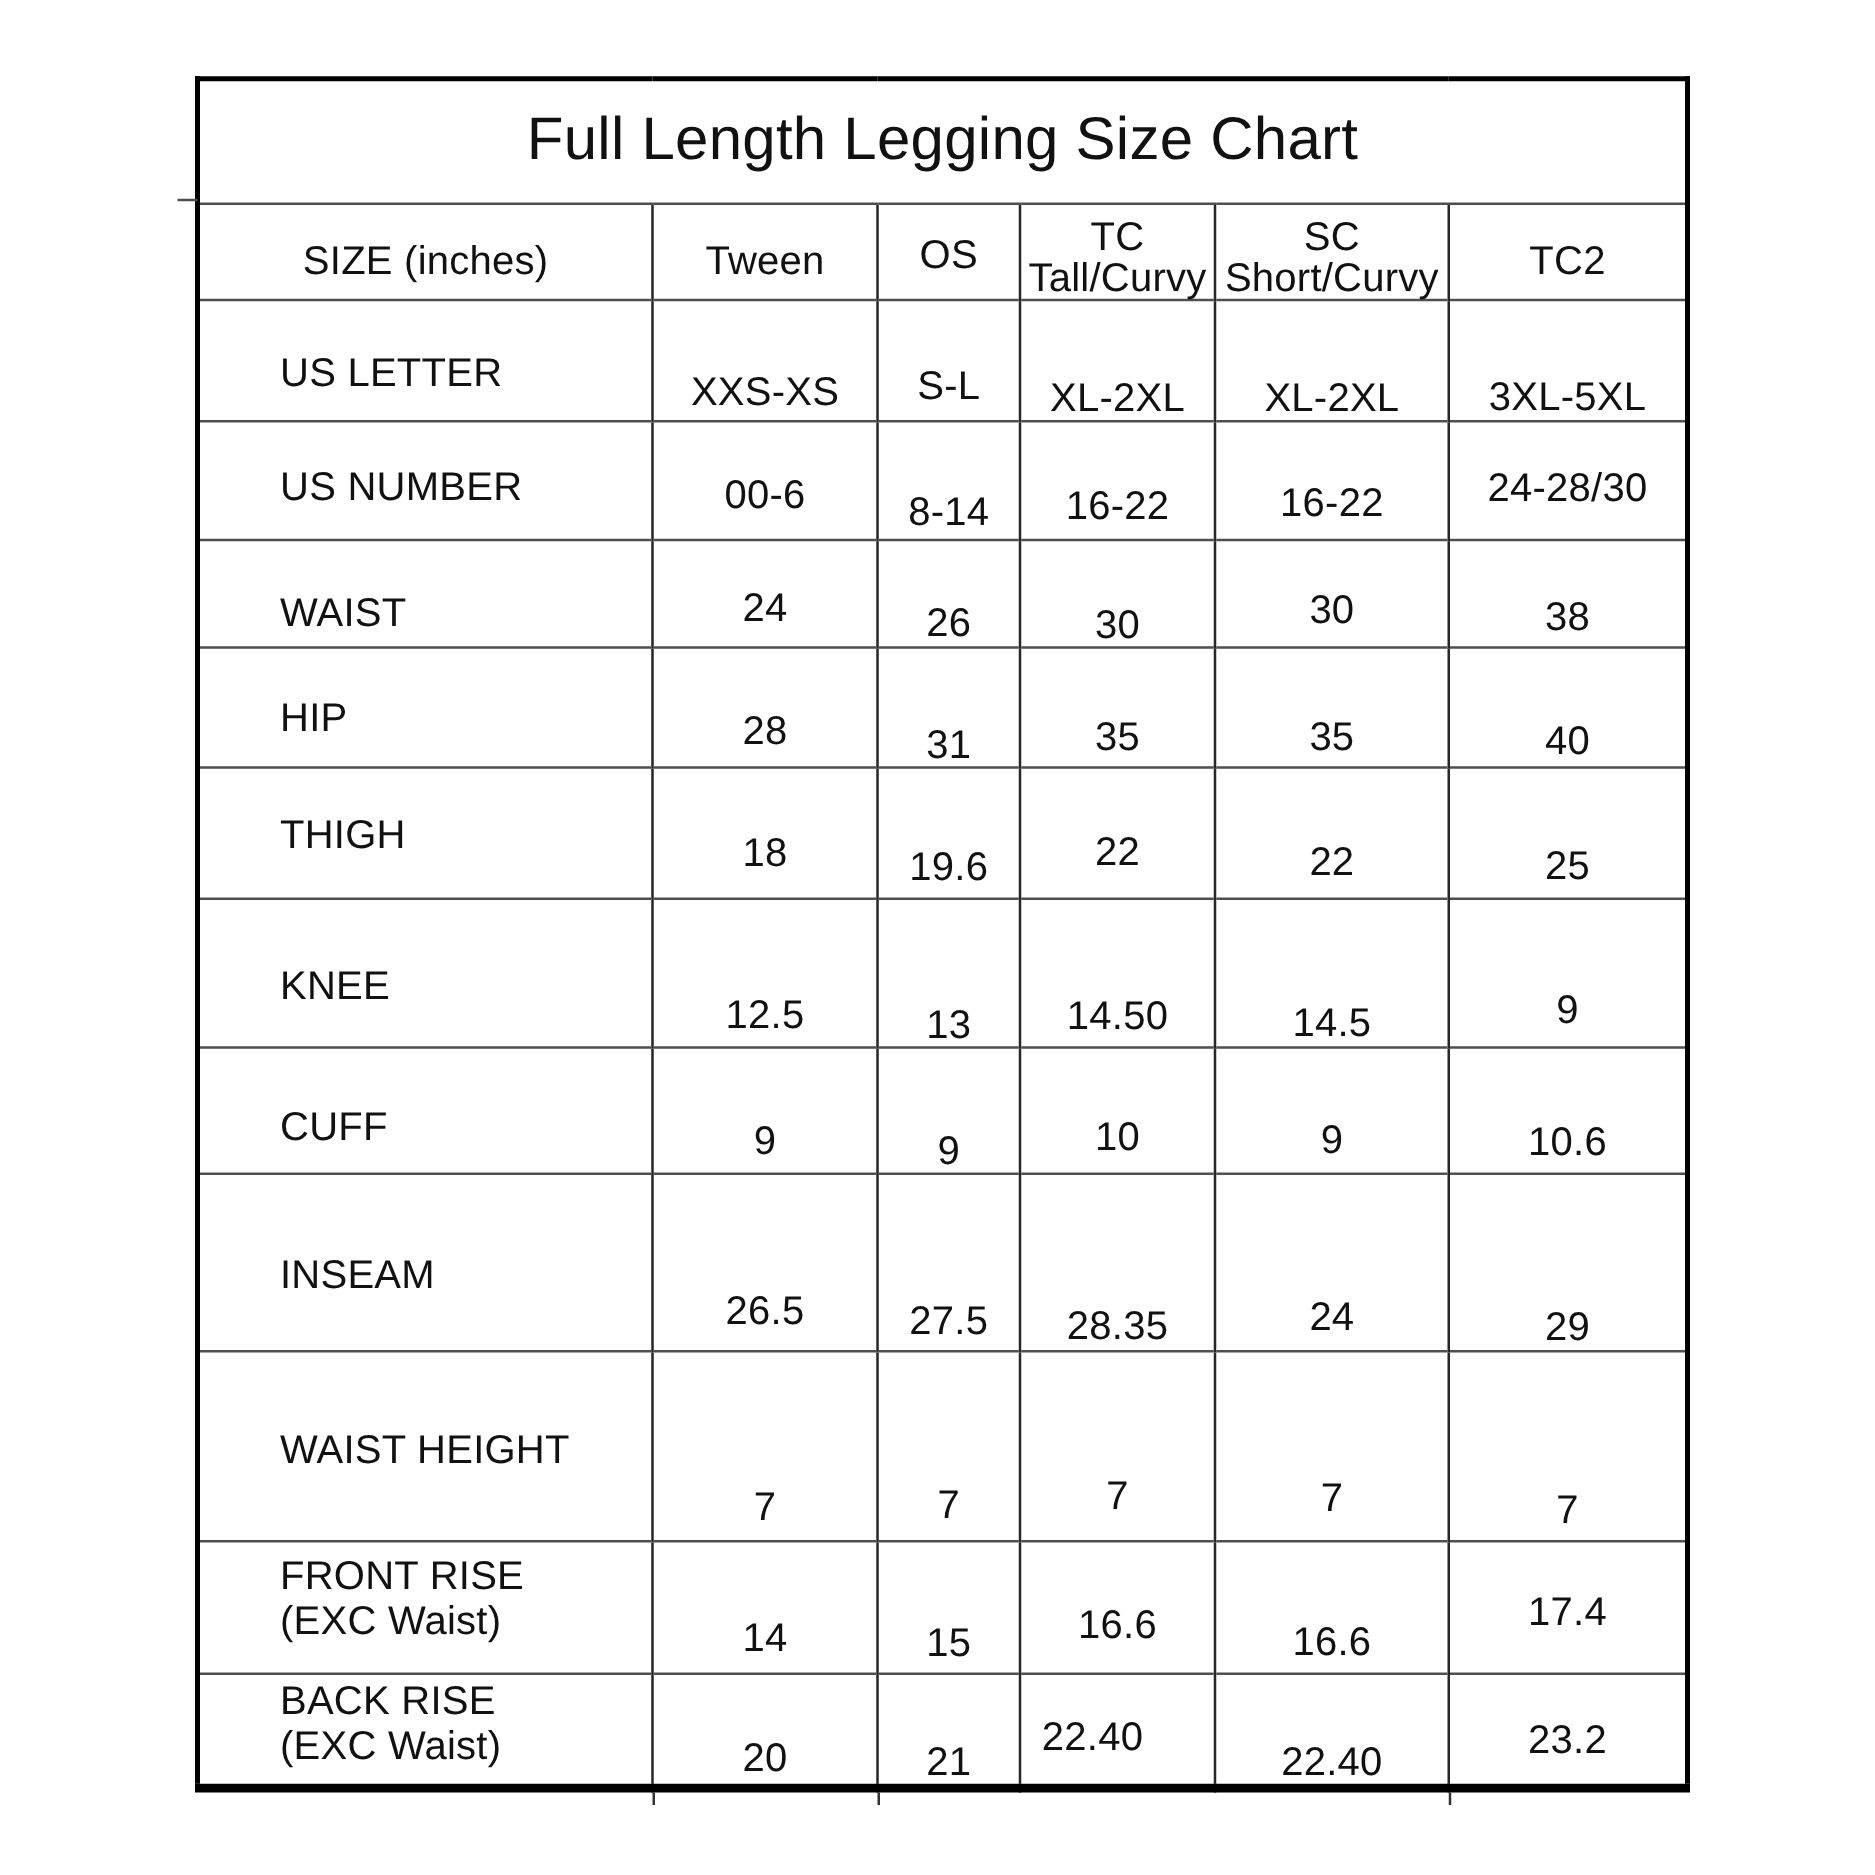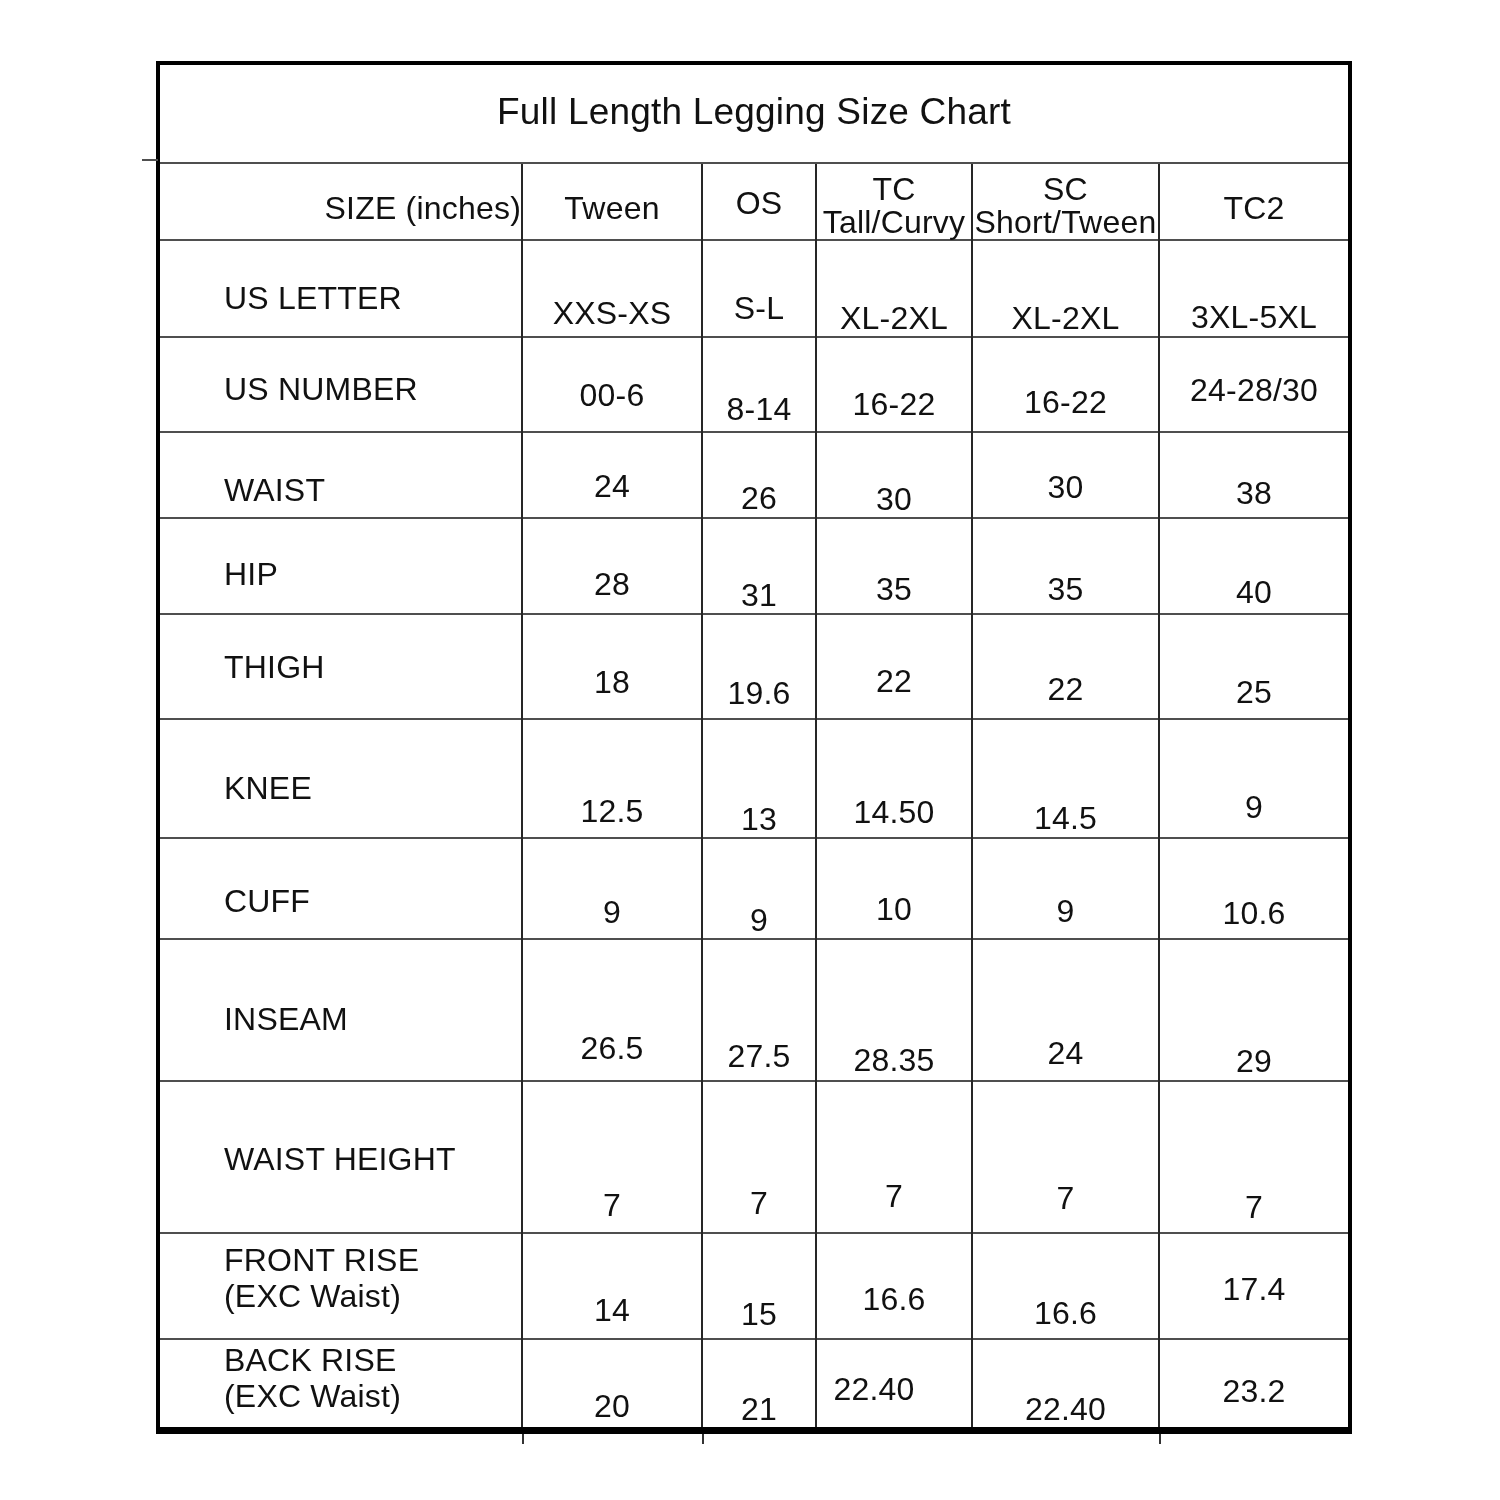--- a/index.html
+++ b/index.html
@@ -22,29 +22,29 @@
   td{
     vertical-align:top;
     font-size:32px;
     line-height:36px;
     letter-spacing:0.2px;
     overflow:visible;
     padding:0;
   }
   td.title-cell{
     text-align:center;
-    font-size:37px;
+    font-size:48px;
     line-height:62px;
     padding-top:16px;
     border:none;
   }
   tr.r td{border-top:2px solid #4f4f4f;}
   td.v{border-left:2px solid #262626;text-align:center;}
   td.lbl{text-align:left;padding-left:64px;}
-  td.hc{text-align:right;margin-top:24px;}
+  td.hc{text-align:center;margin-top:24px;}
   .ln{display:block;}
   .l2{display:block;line-height:33px;}
   .l1{display:block;line-height:33px;}
   .title-tick{
     position:absolute;left:-14px;top:98px;width:16px;height:2px;
     background:#4f4f4f;
   }
   .stub{
     position:absolute;top:100%;width:2px;height:10px;background:#333;
   }
@@ -74,21 +74,21 @@
       <tr class="r" style="height:77px">
         <td class="lbl hc" style="padding-top:26px;padding-left:0">SIZE (inches)</td>
         <td class="v" style="padding-top:26px">Tween</td>
         <td class="v" style="padding-top:21px">OS</td>
         <td class="v" style="padding-top:9px">
           <span class="l1">TC</span>
           <span class="l2">Tall/Curvy</span>
         </td>
         <td class="v" style="padding-top:9px">
           <span class="l1">SC</span>
-          <span class="l2">Short/Tween</span>
+          <span class="l2">Short/Curvy</span>
         </td>
         <td class="v" style="padding-top:26px">TC2</td>
       </tr>
 
       <tr class="r" style="height:96px">
         <td class="lbl" style="padding-top:39px">US LETTER</td>
         <td class="v" style="padding-top:54px">XXS-XS</td>
         <td class="v" style="padding-top:49px">S-L</td>
         <td class="v" style="padding-top:59px">XL-2XL</td>
         <td class="v" style="padding-top:59px">XL-2XL</td>

